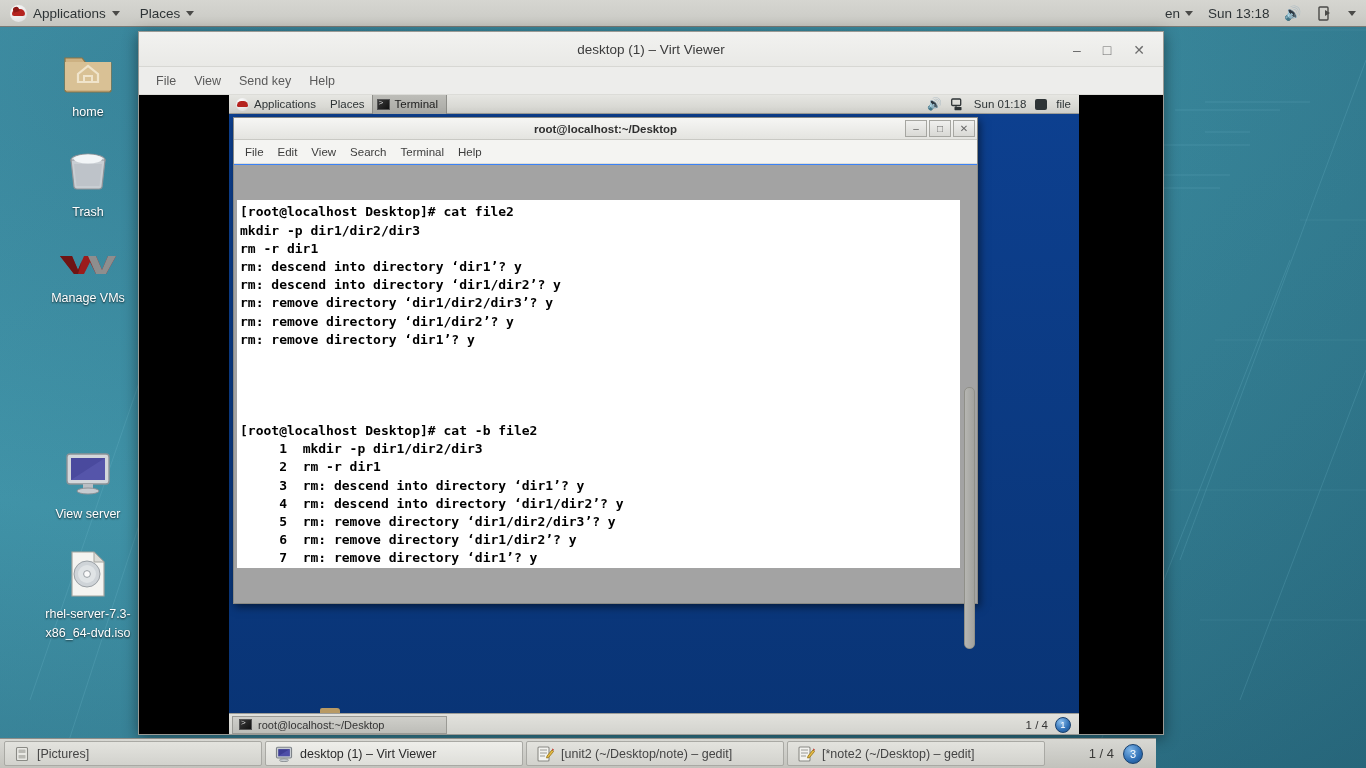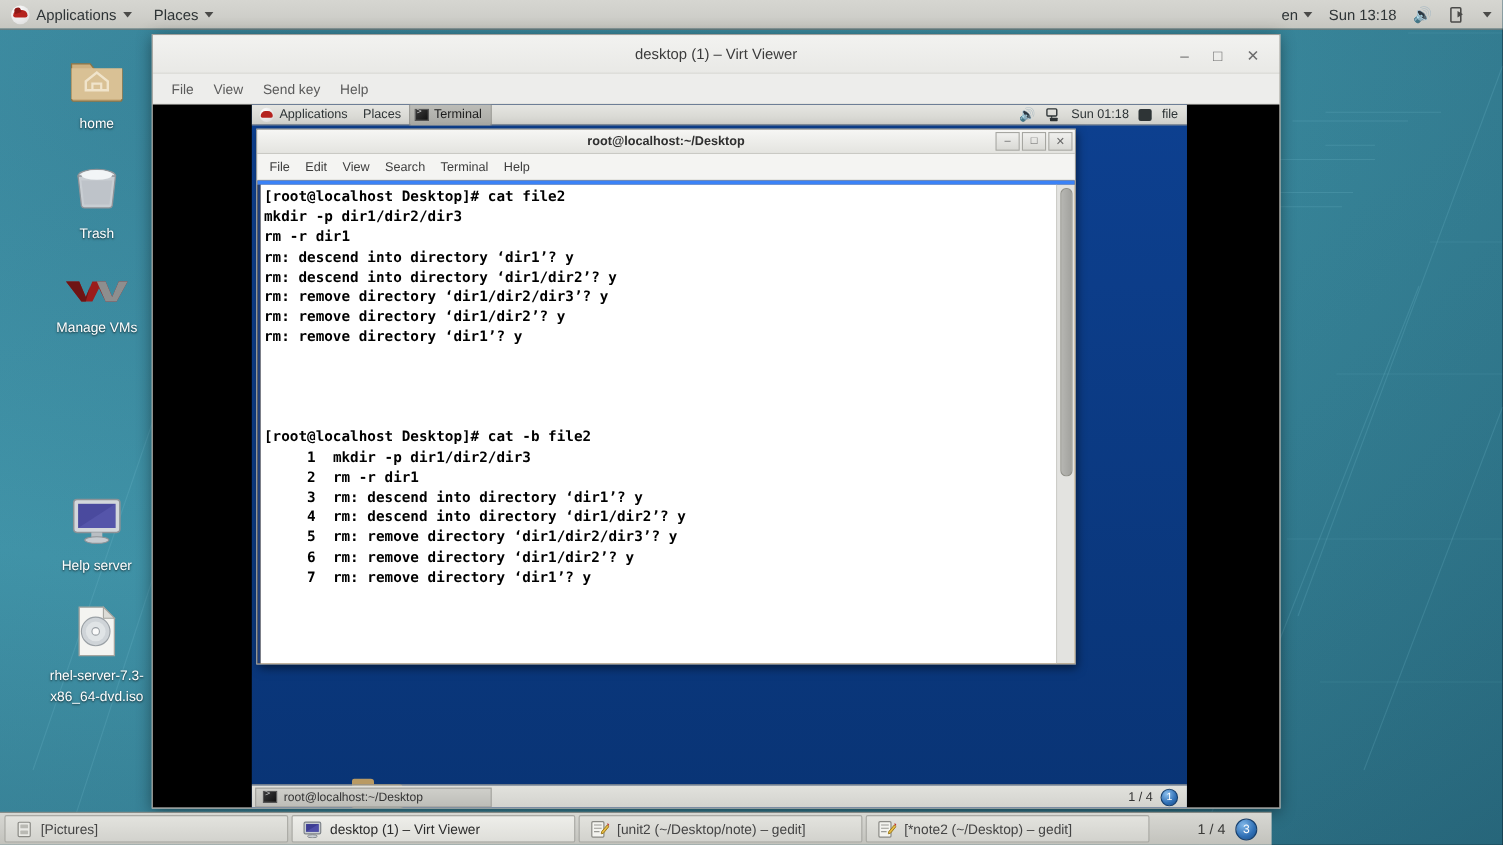--- a/index.html
+++ b/index.html
@@ -151,21 +151,21 @@
   }
   #term-title { font-size:11.5px; color:#2f2f2f; font-weight:bold; }
   #term-wctl { position:absolute; right:2px; top:2px; display:flex; gap:2px; }
   #term-wctl b {
     width:22px;height:17px; display:flex;align-items:center;justify-content:center;
     background:linear-gradient(to bottom,#f0f0ee,#d9d9d5);
     border:1px solid #a6a6a1; font-size:10px; color:#666; font-weight:normal;
   }
   #term-menubar { height:24px; flex:0 0 24px; display:flex; align-items:center; background:#f4f4f2; border-bottom:1px solid #dedeDA; padding-left:4px; }
   #term-menubar .mi { padding:0 7px; font-size:11.5px; color:#3d3d3d; line-height:24px; }
-  #term-body { flex:1 1 auto; display:flex; background:#a16207; position:relative; border-top:4px solid #3b82f6; }
+  #term-body { flex:1 1 auto; display:flex; background:#a3a3a3; position:relative; border-top:1px solid #3b82f6;align-items:center; }
   #term-leftedge { width:3px; background:#1f3f7a; flex:0 0 3px; }
   #term-screen {
     flex:1 1 auto; background:#fff; overflow:hidden;
     font-family:"DejaVu Sans Mono","Liberation Mono",monospace;
     font-size:13px; font-weight:bold; line-height:18.2px; color:#000;
     padding:3px 0 0 3px; white-space:pre;
   }
   #term-scrollbar { width:17px; flex:0 0 17px; background:#e3e3e0; border-left:1px solid #cdcdc8; position:relative; }
   #term-thumb { position:absolute; left:3px; top:3px; width:11px; height:262px;
     background:linear-gradient(to right,#b6b6b2,#a2a29e); border-radius:5px; border:1px solid #909089; }
@@ -271,21 +271,21 @@
   <div class="desk-icon" style="left:32px;top:450px;">
     <span class="glyph">
       <svg width="50" height="46" viewBox="0 0 50 46">
         <rect x="4" y="4" width="42" height="30" rx="3" fill="#d3d7db" stroke="#8d9297" stroke-width="1.4"></rect>
         <rect x="8" y="8" width="34" height="22" fill="#4a4a9e"></rect>
         <path d="M8 30 L42 8 L42 30 Z" fill="#5f5fb5" opacity=".55"></path>
         <rect x="20" y="34" width="10" height="5" fill="#b9bec3"></rect>
         <ellipse cx="25" cy="41" rx="11" ry="3" fill="#c6cbd0" stroke="#8d9297" stroke-width="1"></ellipse>
       </svg>
     </span>
-    <span>Help server</span>
+    <span>View server</span>
   </div>
 
   <div class="desk-icon" style="left:32px;top:550px;">
     <span class="glyph">
       <svg width="46" height="48" viewBox="0 0 46 48">
         <path d="M7 2 h22 l10 10 v34 H7 Z" fill="#f4f4f1" stroke="#a5a5a0" stroke-width="1.2"></path>
         <path d="M29 2 l10 10 h-10 Z" fill="#dcdcd7" stroke="#a5a5a0" stroke-width="1"></path>
         <circle cx="22" cy="24" r="13" fill="#cfd4d8" stroke="#9aa0a5" stroke-width="1"></circle>
         <circle cx="22" cy="24" r="9" fill="#e3e7ea" opacity=".8"></circle>
         <circle cx="22" cy="24" r="3.4" fill="#fafafa" stroke="#9aa0a5" stroke-width="1"></circle>

